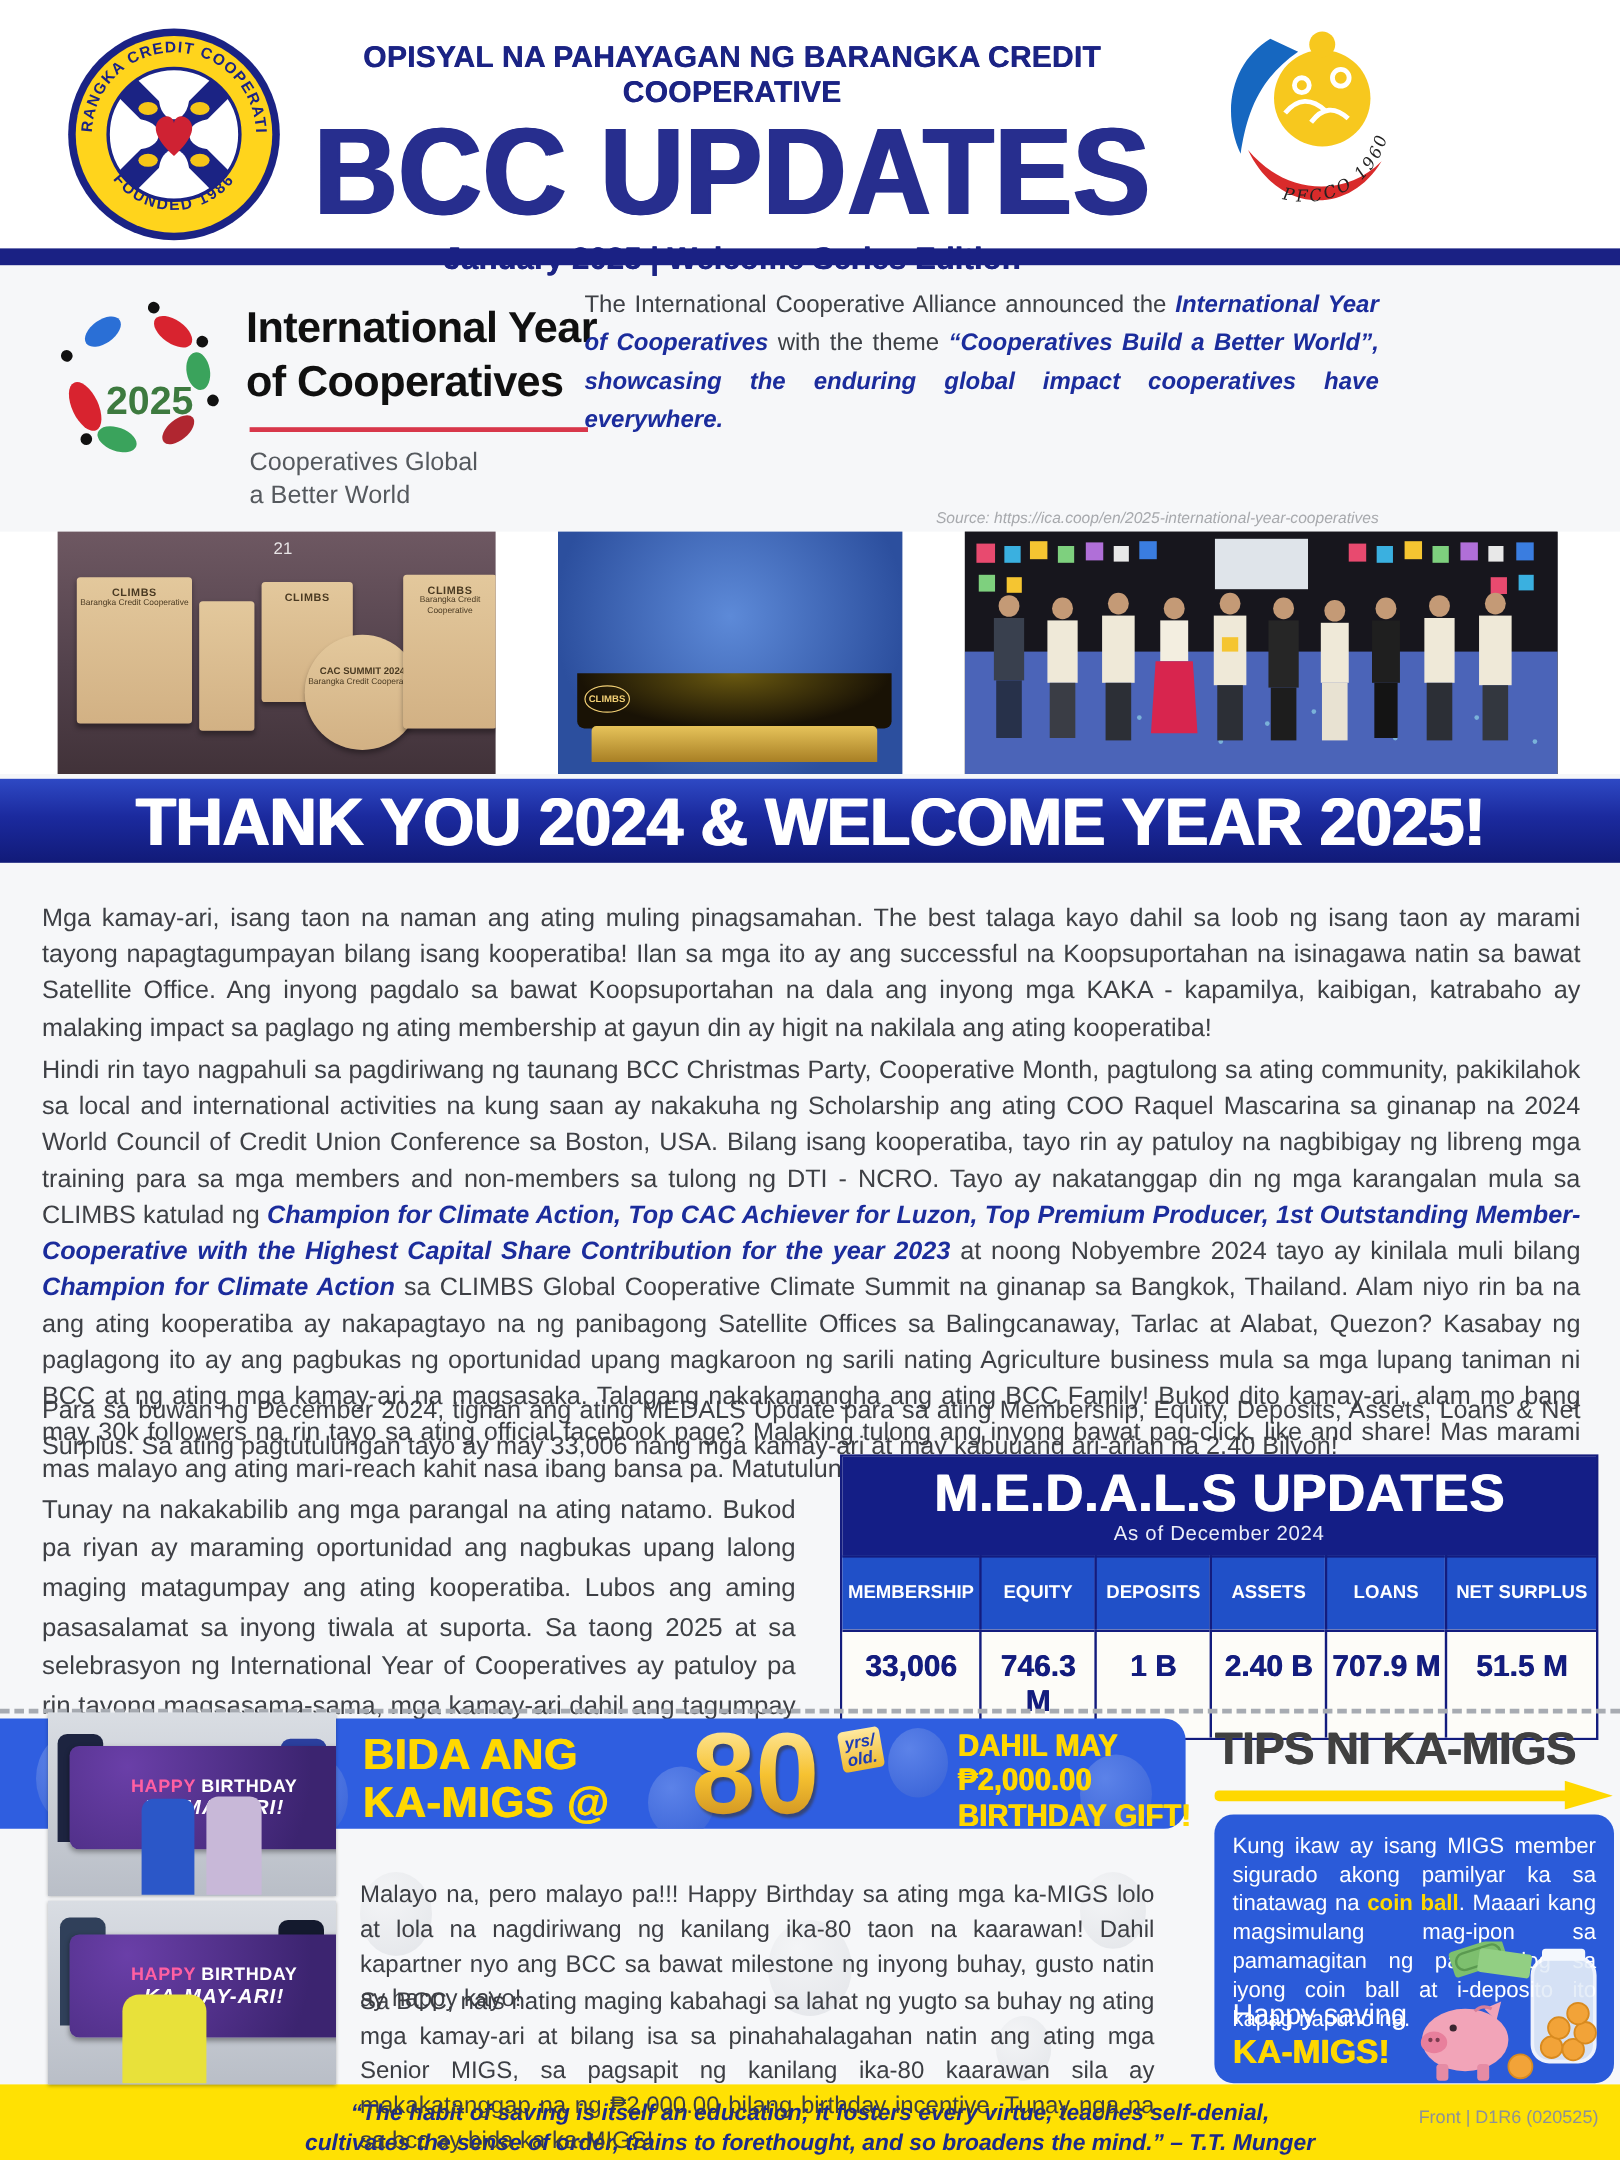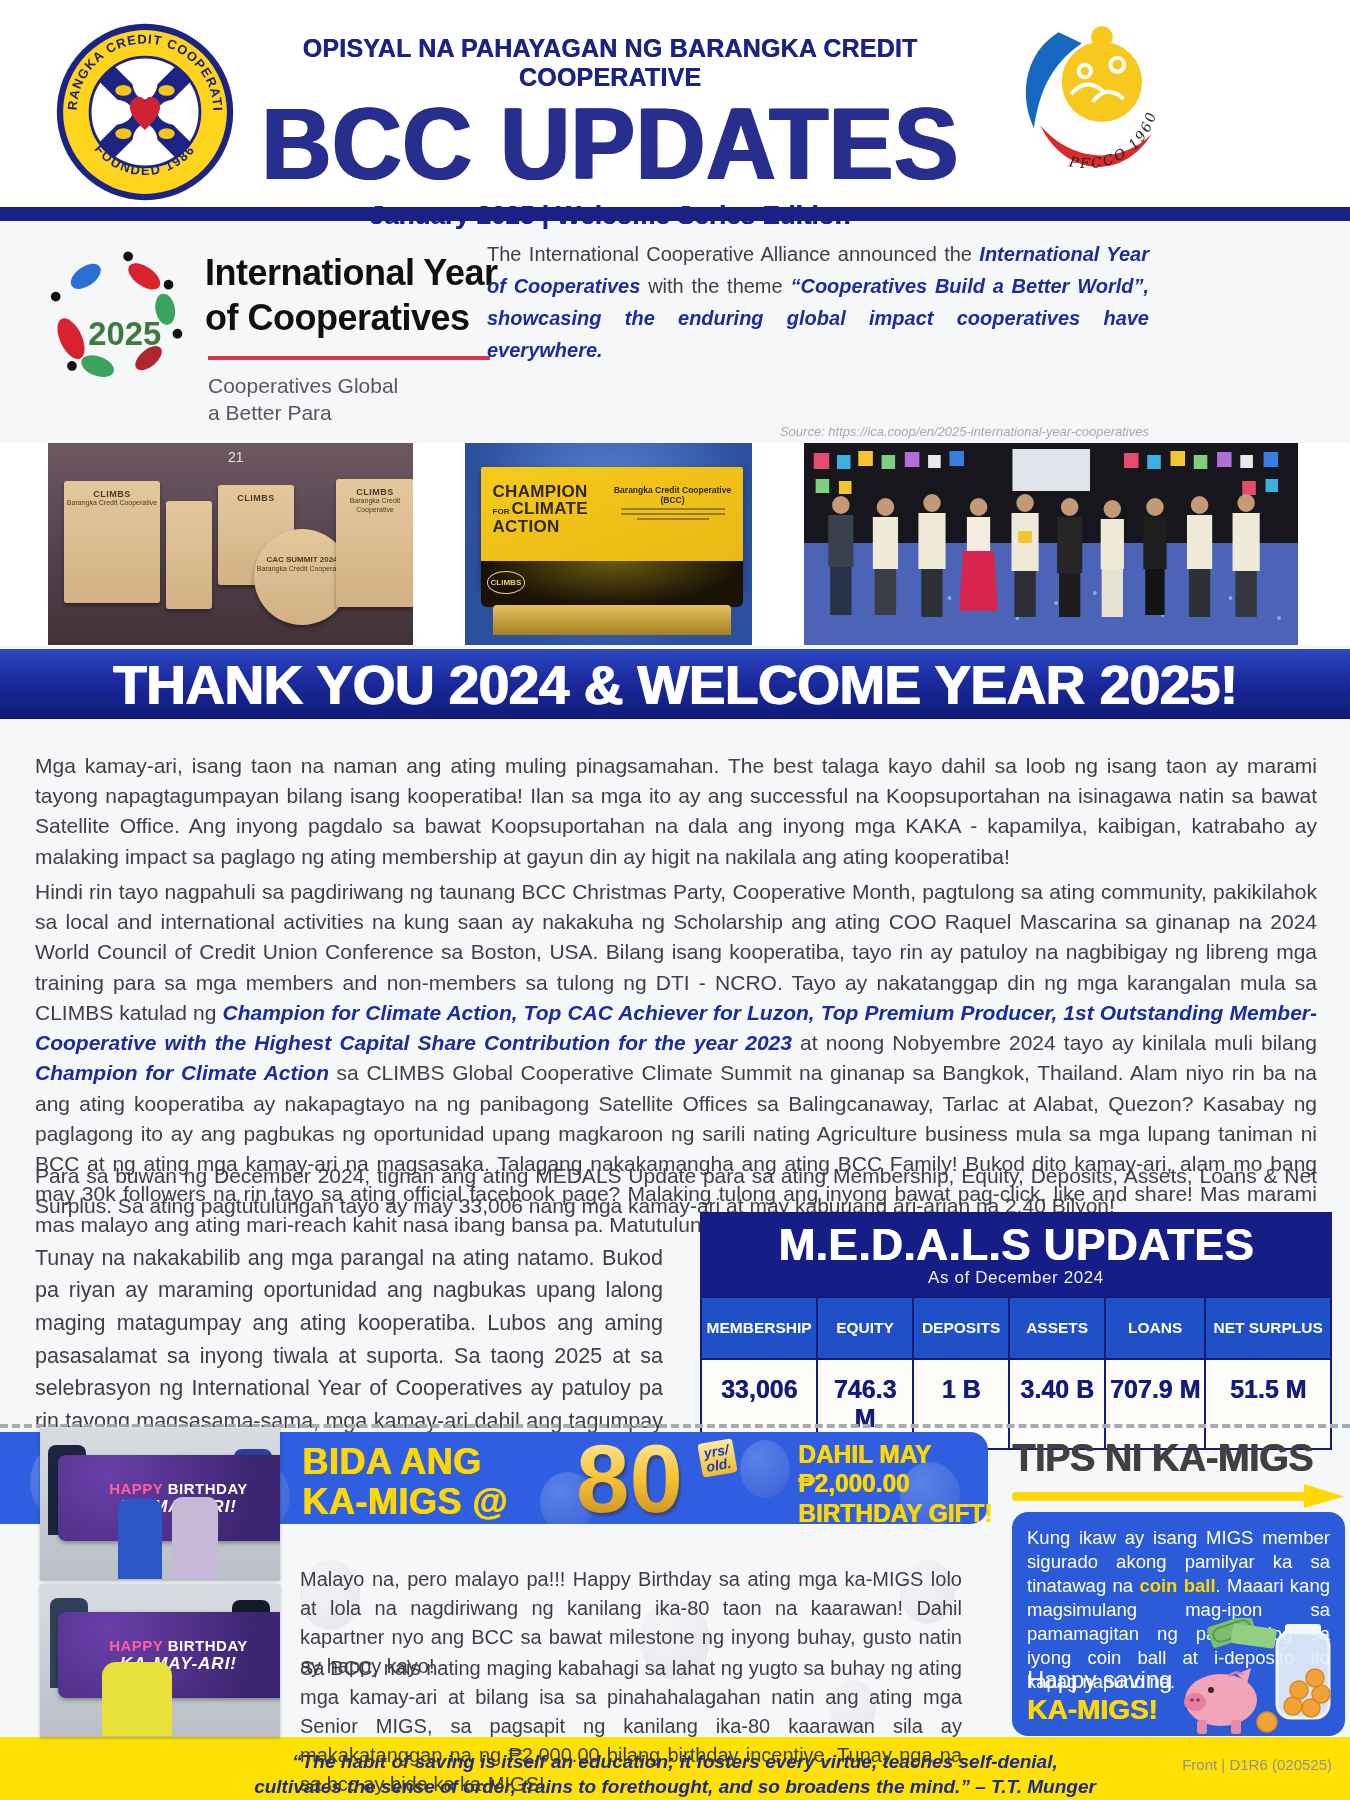--- a/index.html
+++ b/index.html
@@ -230,21 +230,21 @@
     </g>
     <text x="38" y="88" font-size="27" font-weight="bold" fill="#3d7a3f">2025</text>
   </svg>
   <div class="iyc-title">
     <div>International Year</div>
     <div>of Cooperatives</div>
   </div>
   <div class="iyc-underline"></div>
   <div class="iyc-tagline">
     <div>Cooperatives Global</div>
-    <div>a Better Para</div>
+    <div>a Better World</div>
   </div>
   <div class="iyc-para"><span>The International Cooperative Alliance announced the </span><span class="acc">International Year of Cooperatives</span><span> with the theme </span><span class="acc">“Cooperatives Build a Better World”, showcasing the enduring global impact cooperatives have everywhere.</span></div>
   <div class="iyc-source">Source: https://ica.coop/en/2025-international-year-cooperatives</div>
 
   <div class="photos">
 
     <div class="photo ph-awards">
       <div class="wall-number">21</div>
       <div class="plaque" style="left:16px;top:38px;width:96px;height:122px;">
         <span class="brand">CLIMBS</span>
@@ -258,33 +258,20 @@
         <small style="margin-top:26px;font-weight:bold;font-size:8px;">CAC SUMMIT 2024</small>
         <small>Barangka Credit Cooperative</small>
       </div>
       <div class="plaque" style="left:288px;top:36px;width:78px;height:128px;">
         <span class="brand">CLIMBS</span>
         <small>Barangka Credit Cooperative</small>
       </div>
     </div>
 
     <div class="photo ph-trophy">
-      <div class="trophy-panel">
-        <div class="trophy-l">
-          <span class="big">CHAMPION</span>
-          <span><span class="tiny">FOR</span><span class="big" style="display:inline">CLIMATE</span></span>
-          <span class="big">ACTION</span>
-        </div>
-        <div class="trophy-r">
-          <span class="t">Barangka Credit Cooperative (BCC)</span>
-          <div class="fakeline"></div>
-            <div class="fakeline"></div>
-            <div class="fakeline" style="width:60%;margin:3px auto;"></div>
-        </div>
-      </div>
       <div class="trophy-wave"></div>
       <div class="climbs-chip">CLIMBS</div>
       <div class="trophy-base"></div>
     </div>
 
     <div class="photo ph-group">
       <svg width="100%" height="100%" viewBox="0 0 510 202" preserveAspectRatio="none">
         <rect x="0" y="0" width="510" height="100" fill="#17161d"></rect>
         <g>
           <rect x="10" y="10" width="16" height="16" fill="#e84a6f"></rect>
@@ -402,21 +389,21 @@
       <div class="mh">EQUITY</div>
       <div class="mh">DEPOSITS</div>
       <div class="mh">ASSETS</div>
       <div class="mh">LOANS</div>
       <div class="mh">NET SURPLUS</div>
     </div>
     <div class="medals-grid">
       <div class="mv first">33,006</div>
       <div class="mv">746.3 M</div>
       <div class="mv">1 B</div>
-      <div class="mv">3.40 B</div>
+      <div class="mv">2.40 B</div>
       <div class="mv">707.9 M</div>
       <div class="mv">51.5 M</div>
     </div>
   </div>
 
   <div class="dashed-sep"></div>
 
   <div class="bday-band">
     <div class="band-balloon" style="left:30px;top:10px;width:70px;height:80px;"></div>
     <div class="band-balloon" style="left:230px;top:30px;width:60px;height:70px;"></div>

